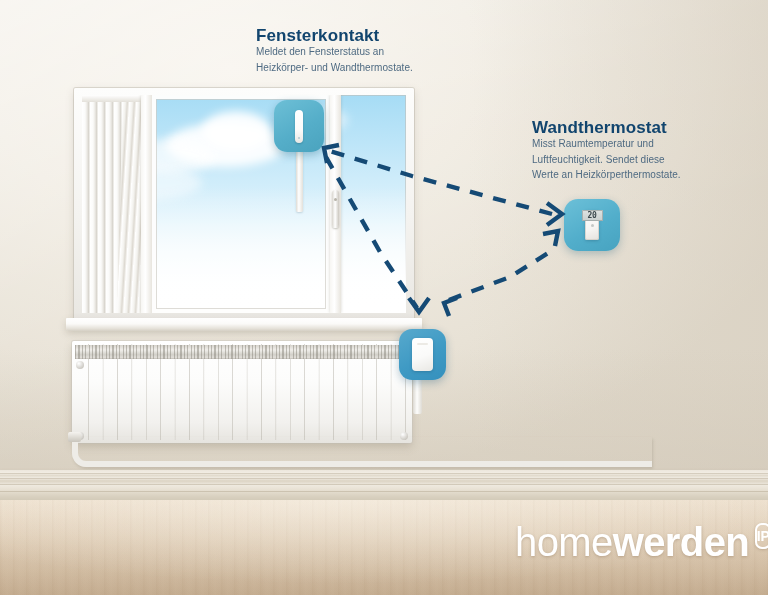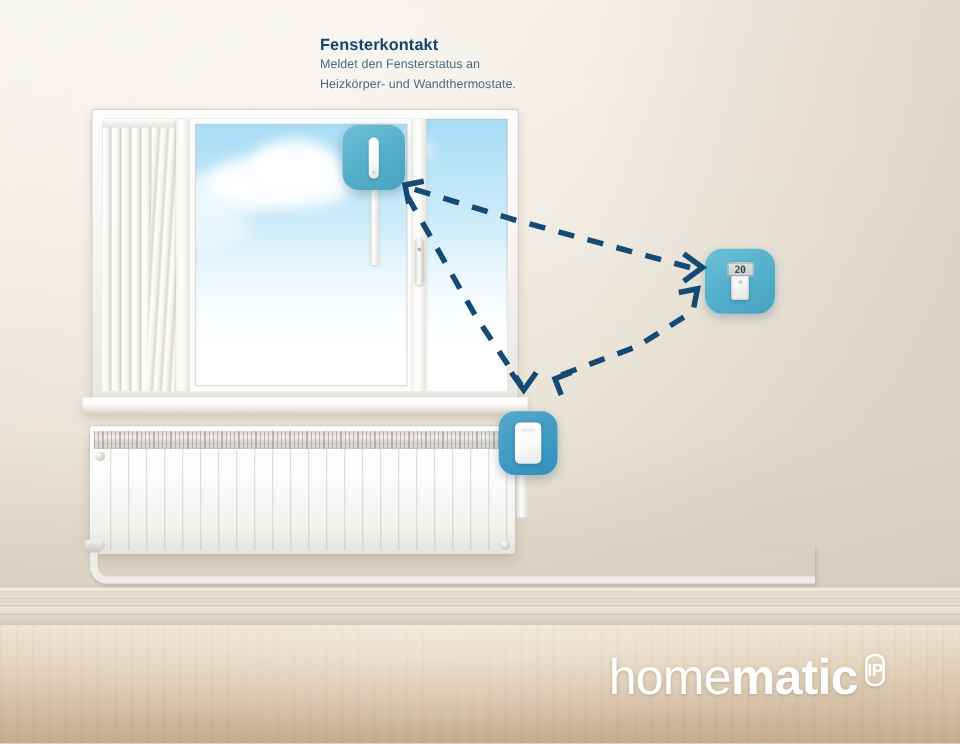--- a/index.html
+++ b/index.html
@@ -249,21 +249,21 @@
   }
   .rt-stem {
     position:absolute; left:413px; top:378px; width:9px; height:36px;
     background: linear-gradient(90deg,#dcd9d2,#fdfdfc 45%,#dedbd4);
     border-radius:0 0 2px 2px;
   }
 
   
   .txt { position:absolute; }
   .txt h3 {
-    font-size:13px; font-weight:700; color:#12456e;
+    font-size:17px; font-weight:700; color:#12456e;
     letter-spacing:0.1px; margin-bottom:1px; line-height:15px;
   }
   .txt p {
     font-size:10px; font-weight:400; color:#4e6a82;
     line-height:15.6px; letter-spacing:0.05px; white-space:pre-line;
   }
   .txt-window { left:256px; top:28px;  width:280px; }
   .txt-wall   { left:532px; top:120px; width:232px; }
   .txt-rad    { left:458px; top:321px; width:250px; }
 
@@ -273,21 +273,21 @@
   
   .logo {
     position:absolute; left:487px; top:521px;
     display:flex; align-items:flex-start; gap:6px;
   }
   .logo-word {
     font-size:40px; line-height:42px; color:#ffffff;
     letter-spacing:-0.6px;
     text-shadow: 0 1px 3px rgba(120,95,65,0.35);
   }
-  .logo-word .light { font-weight:300; }
+  .logo-word .light { font-weight:300;margin-left:28px; }
   .logo-word .bold  { font-weight:700; }
   .logo-ip {
     margin-top:2px;
     width:16px; height:26px; border-radius:7px;
     border: 2.3px solid #ffffff;
     display:flex; align-items:center; justify-content:center;
     box-shadow: 0 1px 3px rgba(120,95,65,0.30);
   }
   .logo-ip span {
     font-size:14px; font-weight:700; color:#ffffff; letter-spacing:-0.3px;
@@ -387,22 +387,28 @@
       <polyline points="457,298 444,303 449,316"></polyline>
     </g>
   </svg>
 
   <div class="txt txt-window">
     <h3>Fensterkontakt</h3>
     <p>Meldet den Fensterstatus an
 Heizkörper- und Wandthermostate.</p>
   </div>
 
+  <div class="txt txt-wall">
+    <h3>Wandthermostat</h3>
+    <p>Misst Raumtemperatur und
+Luftfeuchtigkeit. Sendet diese
+Werte an Heizkörperthermostate.</p>
+  </div>
 
 
   <div class="logo">
-    <div class="logo-word"><span class="light">home</span><span class="bold">matic</span></div>
+    <div class="logo-word"><span class="light">home</span><span class="bold">werden</span></div>
     <div class="logo-ip">
       <span>IP</span>
     </div>
   </div>
 
 </div>
 
 </body></html>

